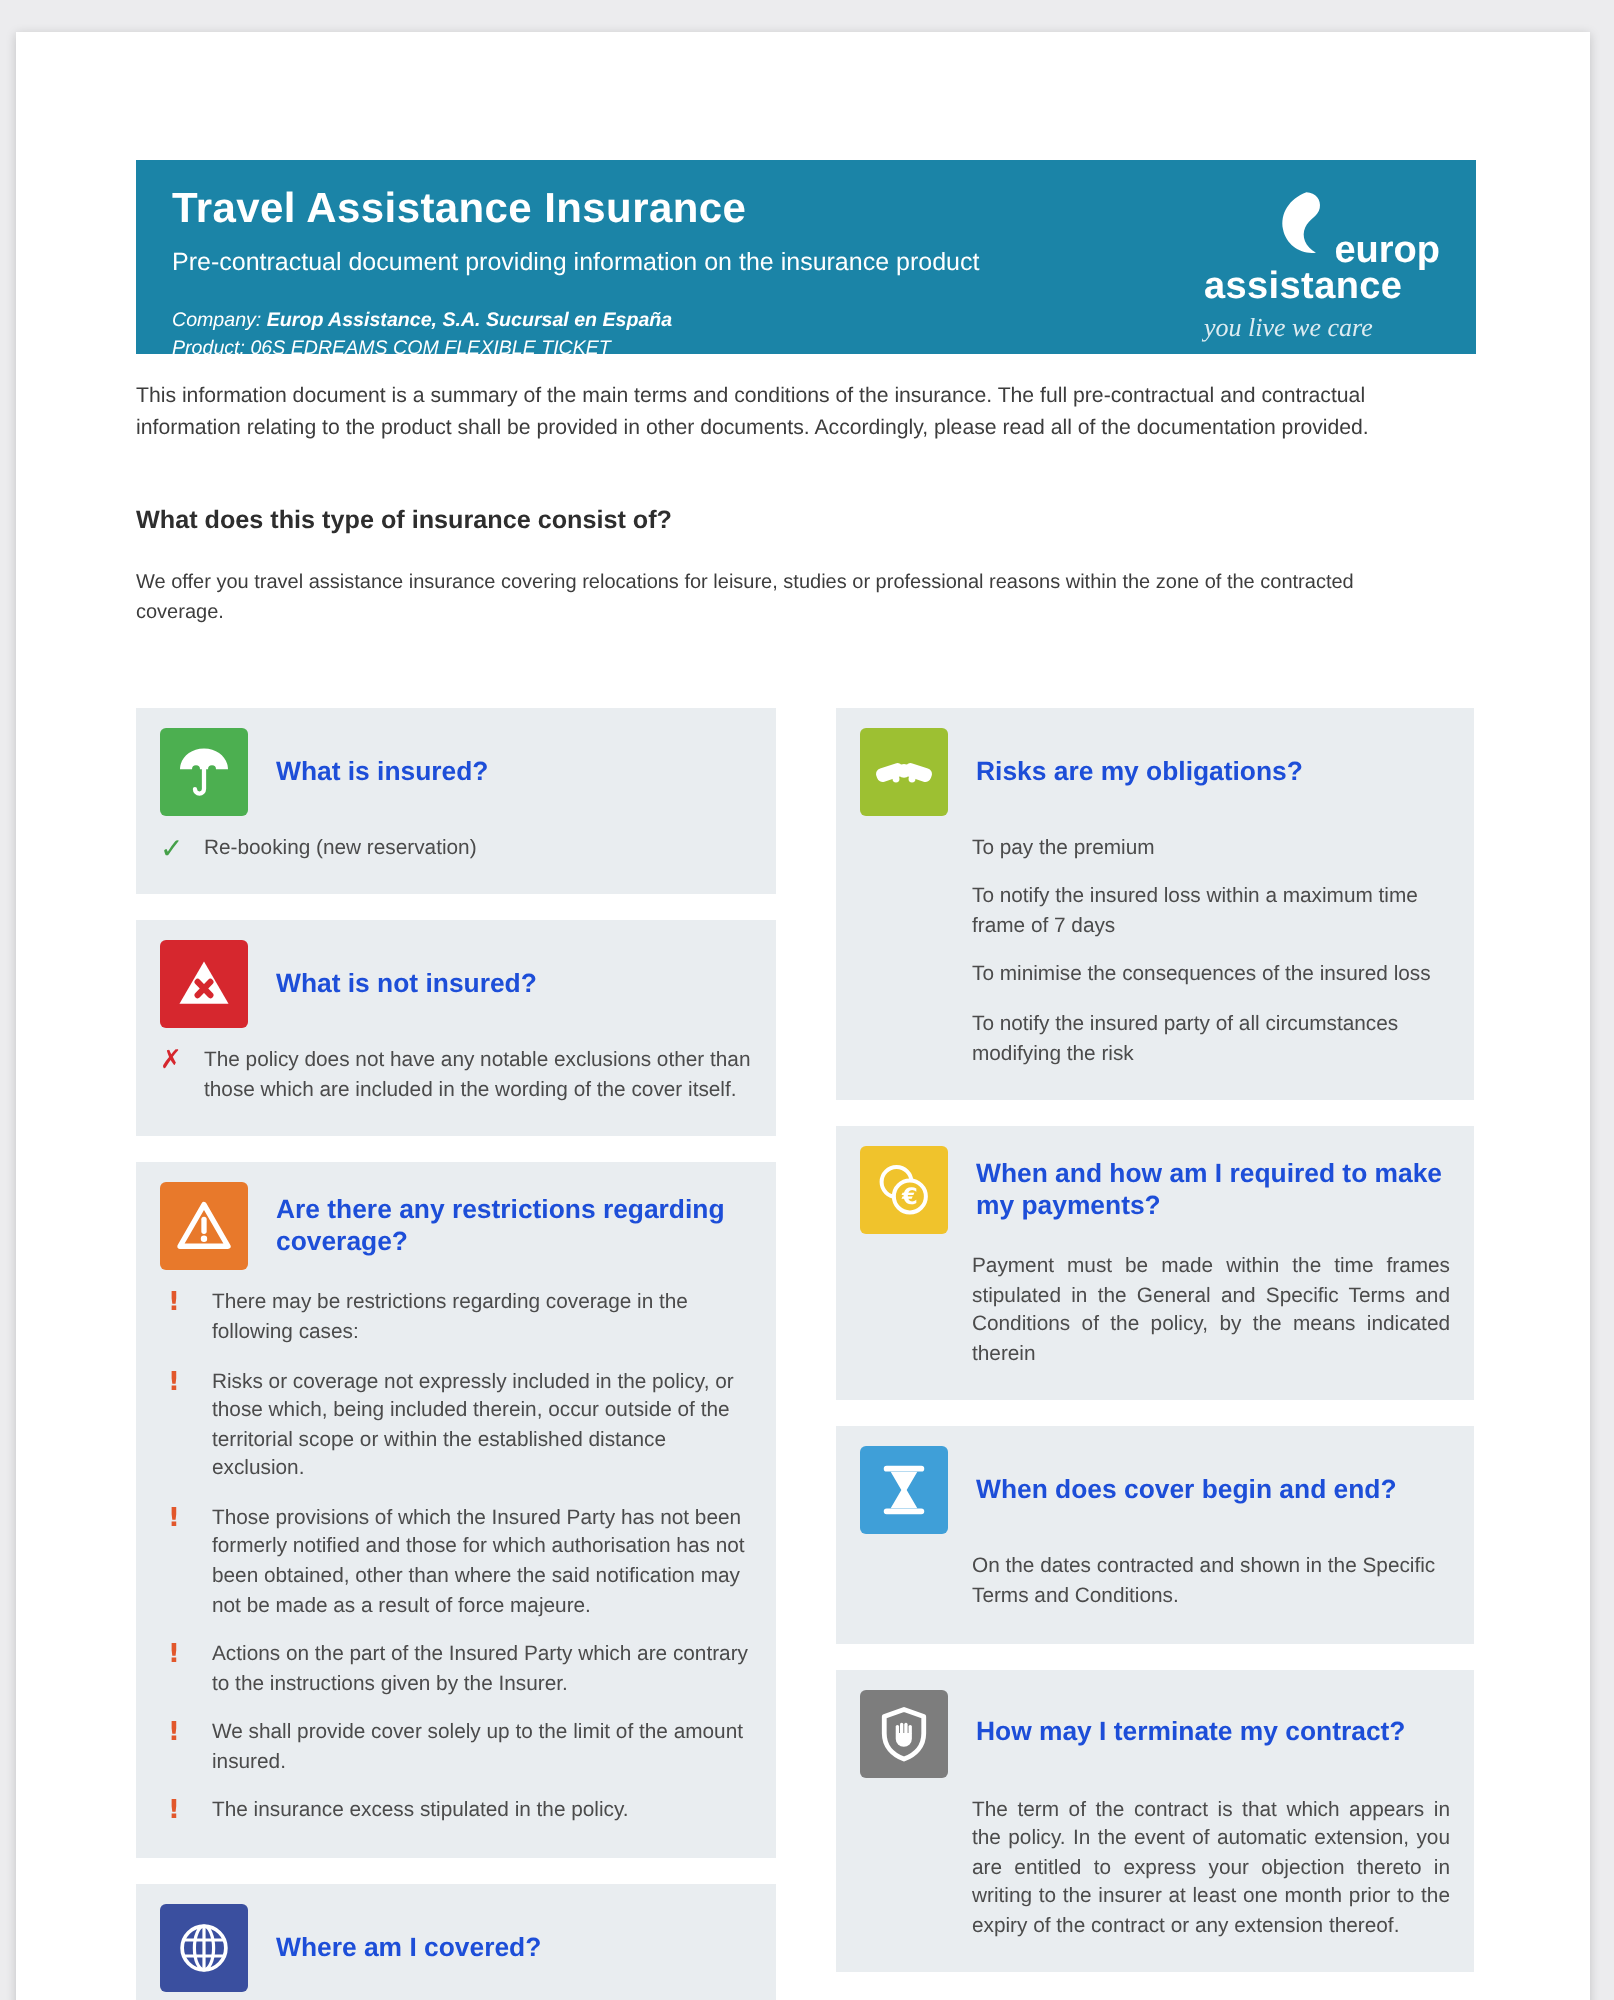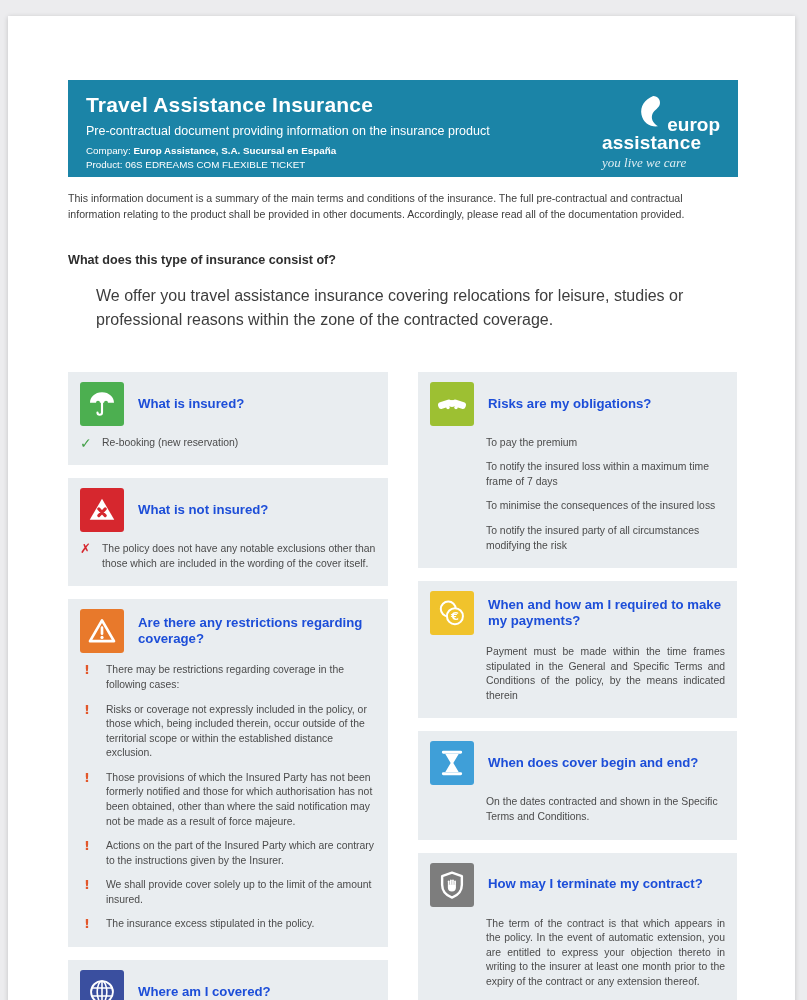--- a/index.html
+++ b/index.html
@@ -15,32 +15,32 @@
   }
   .content{padding:64px 0 0 60px;width:670px;}
 
   
   .banner{
     background:#1b84a7;color:#fff;height:97px;box-sizing:border-box;
     padding:13px 18px 10px 18px;display:flex;justify-content:space-between;
   }
   .banner-title{font-size:21px;font-weight:bold;letter-spacing:.2px;}
   .banner-sub{font-size:12.5px;margin-top:7px;}
-  .banner-meta{font-size:9.8px;margin-top:6px;line-height:1.45;}
+  .banner-meta{font-size:9.8px;margin-top:16px;line-height:1.45;font-style:italic;}
   .banner-meta b{font-weight:bold;}
   .logo{width:118px;text-align:left;flex:none;padding-top:2px;}
   .logo-row{display:flex;align-items:flex-end;justify-content:flex-end;gap:4px;}
   .logo-word1{font-size:19px;font-weight:bold;line-height:.9;}
   .logo-word2{font-size:19px;font-weight:bold;line-height:1.05;letter-spacing:.2px;}
   .logo-tag{font-family:"Liberation Serif", serif;font-style:italic;font-size:13px;opacity:.85;margin-top:2px;}
 
   
   .intro{margin-top:14px;font-size:10.6px;color:#3d3d3d;line-height:1.5;width:662px;}
   .consist-h{margin-top:30px;font-size:12.6px;font-weight:bold;color:#2e2e2e;}
-  .consist-t{margin-top:17px;font-size:16px;color:#3d3d3d;line-height:1.5;width:640px;margin-left:28px;}
+  .consist-t{margin-top:17px;font-size:10px;color:#3d3d3d;line-height:1.5;width:640px;}
 
   
   .columns{display:flex;gap:30px;margin-top:40px;align-items:flex-start;}
   .col-left{width:320px;flex:none;}
   .col-right{width:319px;flex:none;}
   .box{background:#e9edf0;margin-bottom:13px;padding:10px 12px 15px 12px;box-sizing:border-box;}
   .box-header{display:flex;align-items:center;gap:14px;}
   .box-icon{
     width:44px;height:44px;flex:none;border-radius:3px;
     display:flex;align-items:center;justify-content:center;

